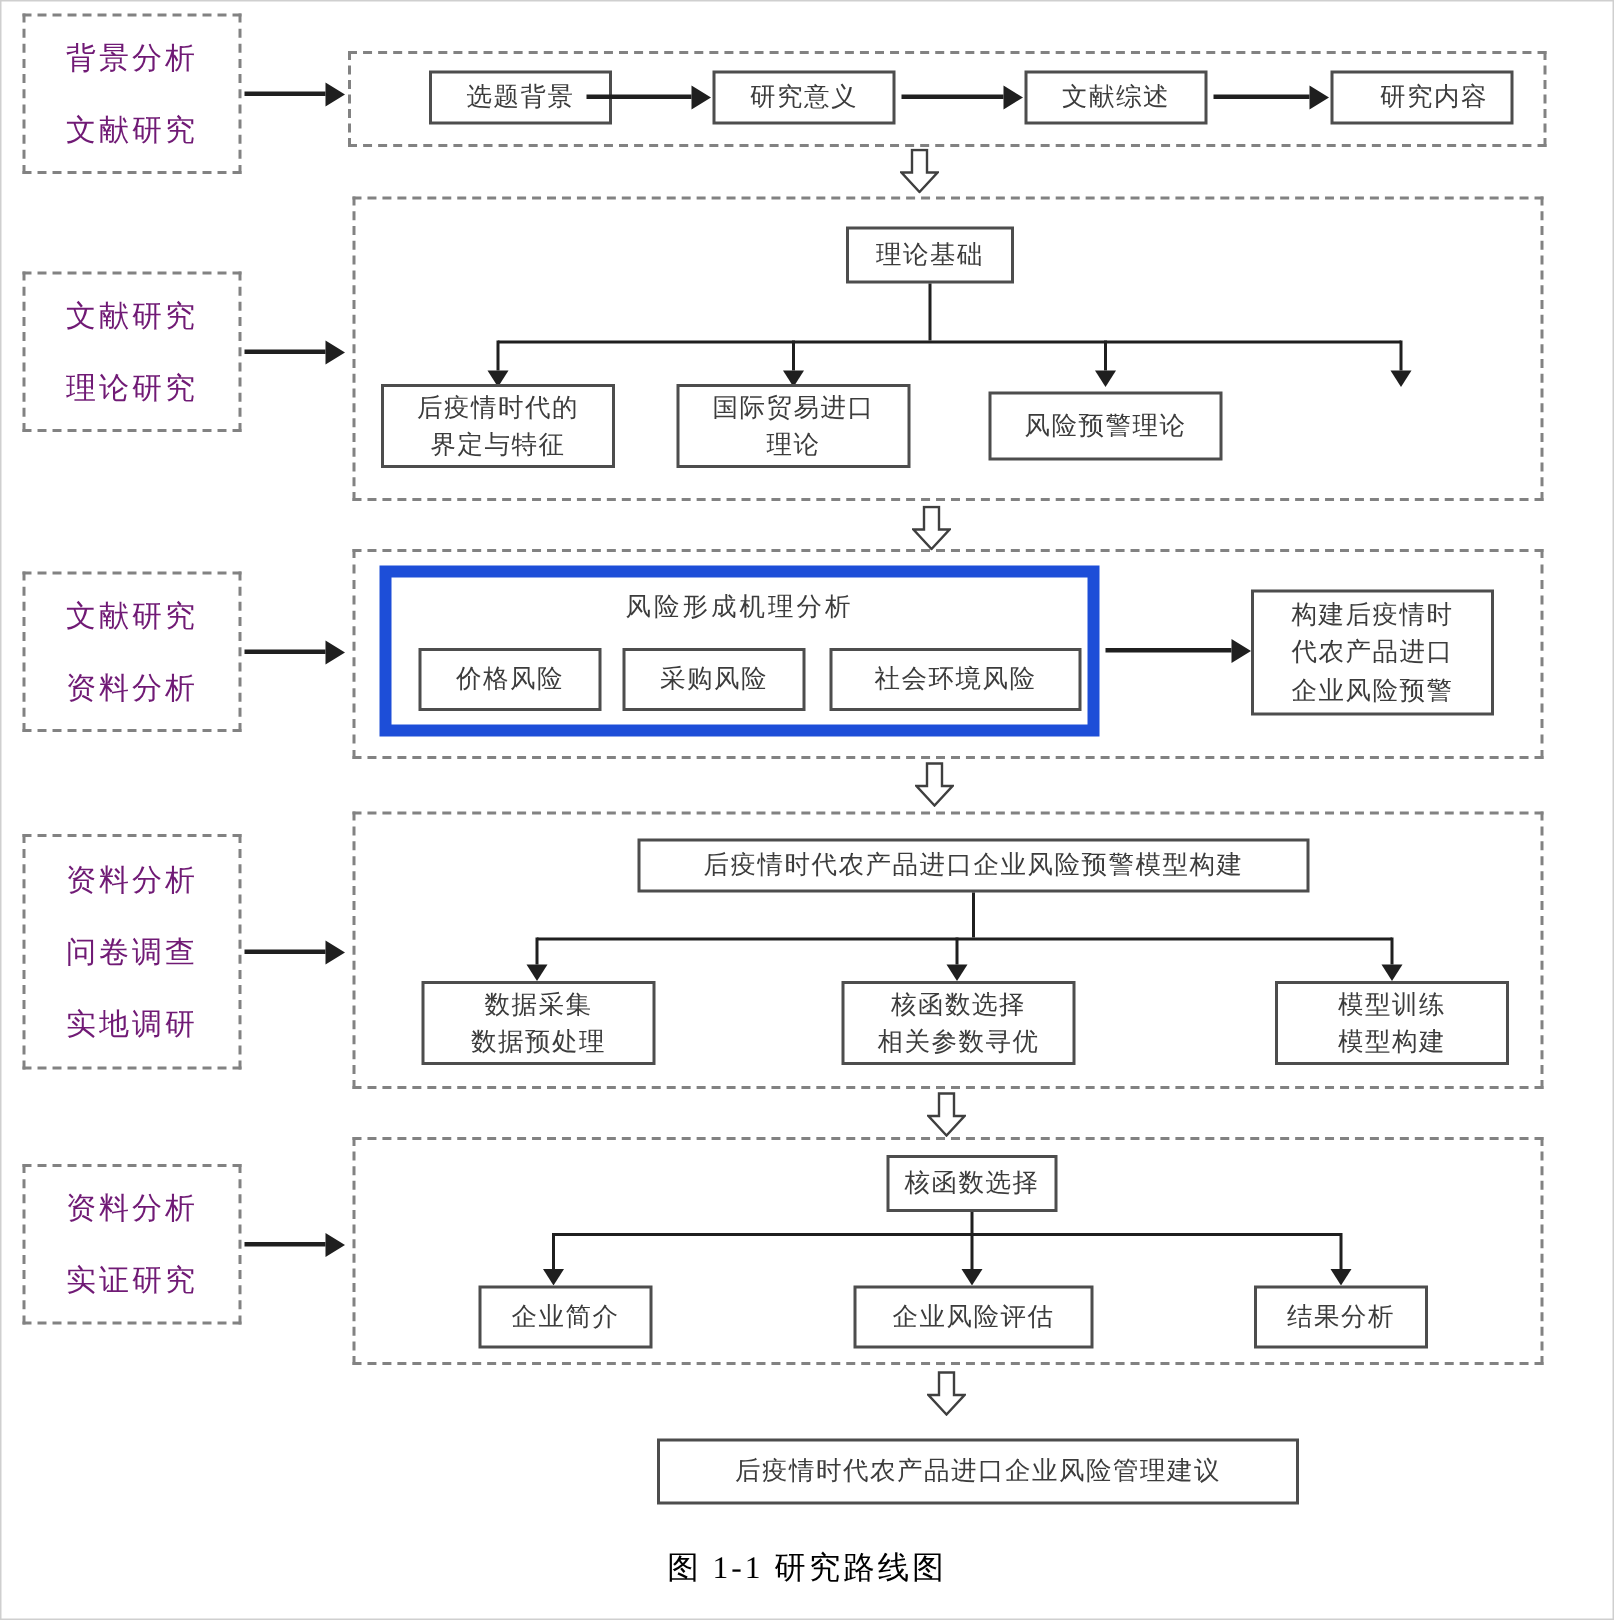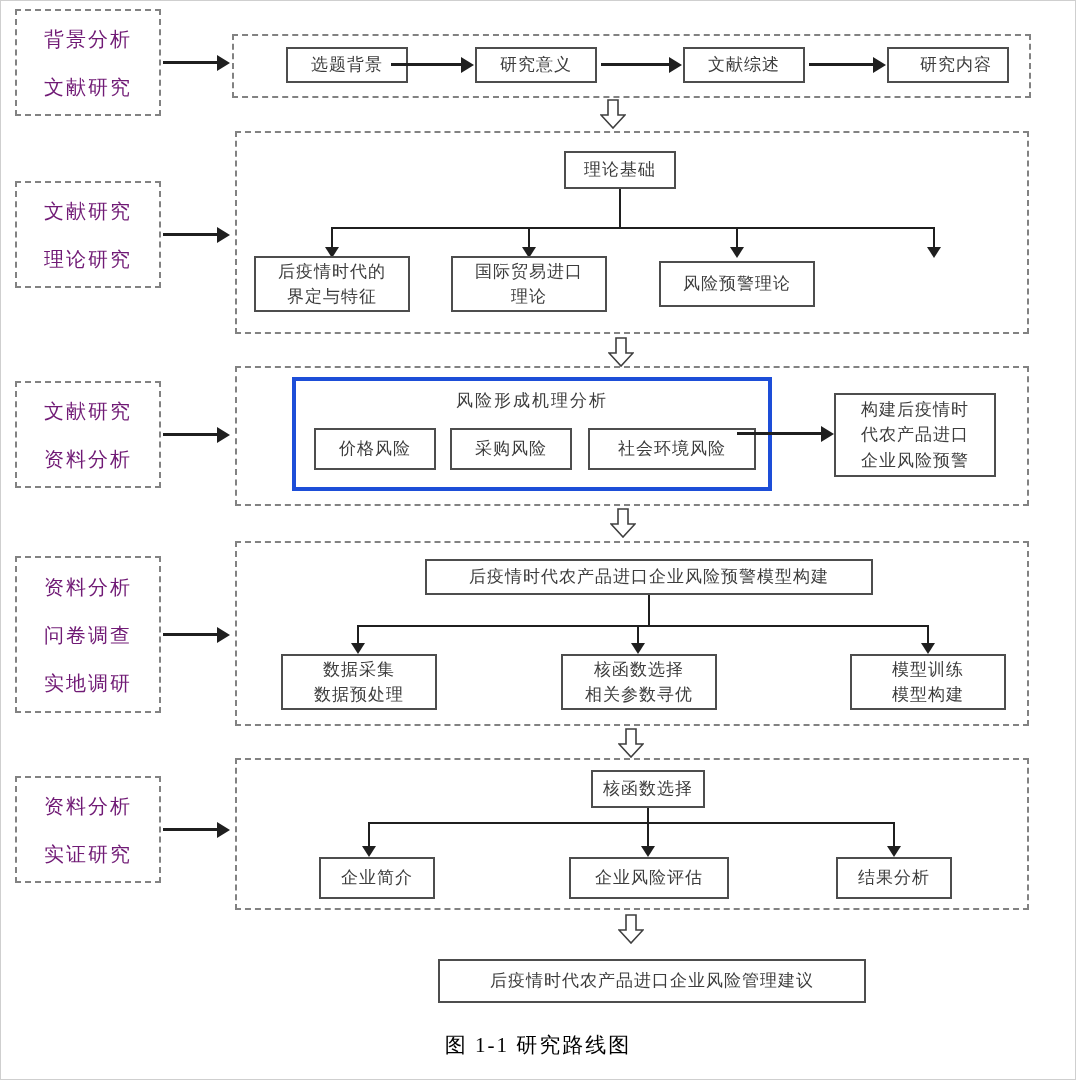--- a/index.html
+++ b/index.html
@@ -37,24 +37,23 @@
     background:#ffffff;
     box-sizing:border-box;
     display:flex;align-items:center;justify-content:center;
     text-align:center;
     white-space:pre-line;
     font-size:17px;line-height:1.5;
     color:#3c3c3c;letter-spacing:1px;
   }
   .group-box{
     position:absolute;
-    border:4px solid #1d4ed8;
+    border:8px solid #1d4ed8;
     background:#ffffff;
     box-sizing:border-box;
-    margin-left:39px;
   }
   .group-title{
     position:absolute;left:0;top:8px;width:100%;
     text-align:center;font-size:17px;color:#3c3c3c;letter-spacing:2px;
   }
   
   .h-arrow{
     position:absolute;height:3px;background:#1f1f1f;
   }
   .h-arrow::after{

